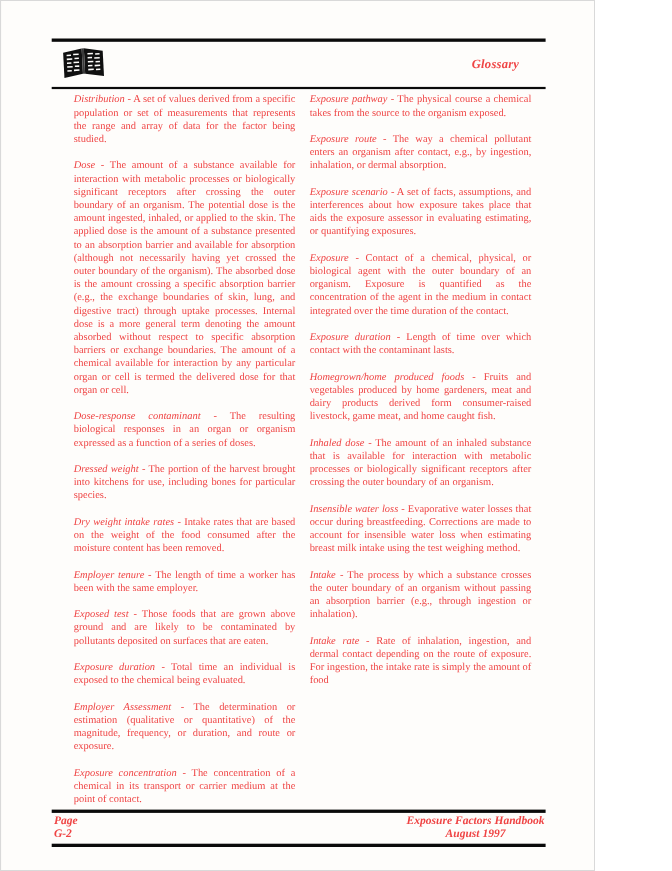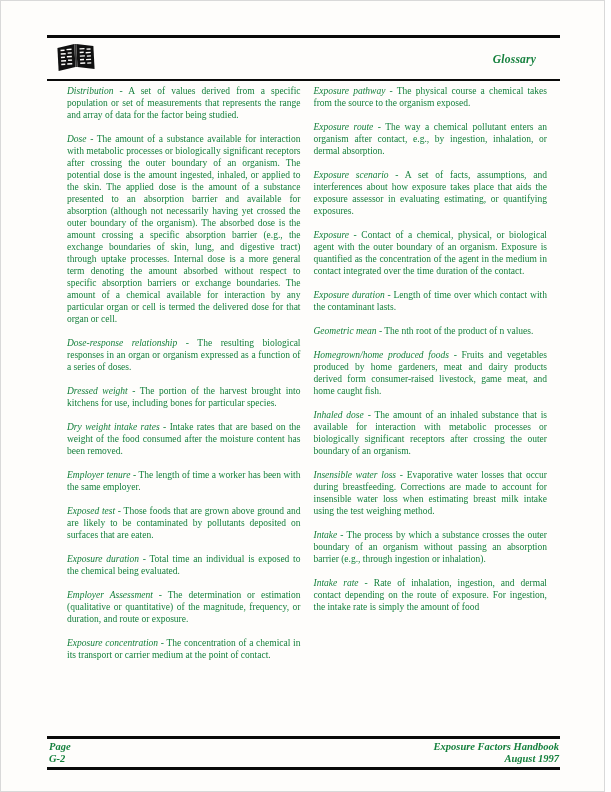--- a/index.html
+++ b/index.html
@@ -1,22 +1,22 @@
 <!DOCTYPE html>
 <html><head>
 <meta charset="utf-8">
 <style>
   html,body { margin:0; padding:0; background:#ffffff; }
   .page {
     position:relative;
-    width:605px; height:792px;
+    width:541px; height:792px;
     background:#fefdfb;
     box-shadow: inset 0 0 0 1px #d9d9d9;
     font-family:"Liberation Serif", serif;
-    color:#15803d;
+    color:#ef4444;
     overflow:hidden;
   }
   
   .header { position:absolute; top:35px; left:47px; right:45px; }
   .rule-top { border-top:3px solid #0a0a0a; }
   .header-row {
     height:41px;
     display:flex; align-items:center; justify-content:space-between;
   }
   .book-icon { margin-left:9px; transform:rotate(-3deg); }
@@ -42,21 +42,21 @@
     position:absolute; top:696px; left:47px; right:45px;
     border-top:3px solid #0a0a0a;
     border-bottom:3px solid #0a0a0a;
     padding:2px 0 3px 0;
     display:flex; justify-content:space-between; align-items:flex-start;margin-top:40px;
   }
   .footer .left, .footer .right {
     font-weight:bold; font-style:italic; font-size:10.5px; line-height:11.5px;
   }
   .footer .left { margin-left:2px; }
-  .footer .right { text-align:right; margin-right:1px; }
+  .footer .right { text-align:center; margin-right:1px; }
 </style>
 </head>
 <body>
 
 <div class="page">
 
   <div class="header">
     <div class="rule-top"></div>
     <div class="header-row">
       <span class="book-icon">
@@ -90,36 +90,35 @@
       </span>
       <span class="header-title">Glossary</span>
     </div>
     <div class="rule-mid"></div>
   </div>
 
   <div class="content">
     <div class="col">
         <p class="entry"><span class="term">Distribution</span> - A set of values derived from a specific population or set of measurements that represents the range and array of data for the factor being studied.</p>
         <p class="entry"><span class="term">Dose</span> - The amount of a substance available for interaction with metabolic processes or biologically significant receptors after crossing the outer boundary of an organism.  The potential dose is the amount ingested, inhaled, or applied to the skin.  The applied dose is the amount of a substance presented to an absorption barrier and available for absorption (although not necessarily having yet crossed the outer boundary of the organism).  The absorbed dose is the amount crossing a specific absorption barrier (e.g., the exchange boundaries of skin, lung, and digestive tract) through uptake processes.  Internal dose is a more general term denoting the amount absorbed without respect to specific absorption barriers or exchange boundaries.  The amount of a chemical available for interaction by any particular organ or cell is termed the delivered dose for that organ or cell.</p>
-        <p class="entry"><span class="term">Dose-response relationship</span> - The resulting biological responses in an organ or organism expressed as a function of a series of doses.</p>
+        <p class="entry"><span class="term">Dose-response contaminant</span> - The resulting biological responses in an organ or organism expressed as a function of a series of doses.</p>
         <p class="entry"><span class="term">Dressed weight</span> - The portion of the harvest brought into kitchens for use, including bones for particular species.</p>
         <p class="entry"><span class="term">Dry weight intake rates</span> - Intake rates that are based on the weight of the food consumed after the moisture content has been removed.</p>
         <p class="entry"><span class="term">Employer tenure</span> - The length of time a worker has been with the same employer.</p>
         <p class="entry"><span class="term">Exposed test</span> - Those foods that are grown above ground and are likely to be contaminated by pollutants deposited on surfaces that are eaten.</p>
         <p class="entry"><span class="term">Exposure duration</span> - Total time an individual is exposed to the chemical being evaluated.</p>
         <p class="entry"><span class="term">Employer Assessment</span> - The determination or estimation (qualitative or quantitative) of the magnitude, frequency, or duration, and route or exposure.</p>
         <p class="entry"><span class="term">Exposure concentration</span> - The concentration of a chemical in its transport or carrier medium at the point of contact.</p>
       </div>
     <div class="col">
         <p class="entry"><span class="term">Exposure pathway</span> - The physical course a chemical takes from the source to the organism exposed.</p>
         <p class="entry"><span class="term">Exposure route</span> - The way a chemical pollutant enters an organism after contact, e.g., by ingestion, inhalation, or dermal absorption.</p>
         <p class="entry"><span class="term">Exposure scenario</span> - A set of facts, assumptions, and interferences about how exposure takes place that aids the exposure assessor in evaluating estimating, or quantifying exposures.</p>
         <p class="entry"><span class="term">Exposure</span> - Contact of a chemical, physical, or biological agent with the outer boundary of an organism.  Exposure is quantified as the concentration of the agent in the medium in contact integrated over the time duration of the contact.</p>
         <p class="entry"><span class="term">Exposure duration</span> - Length of time over which contact with the contaminant lasts.</p>
-        <p class="entry"><span class="term">Geometric mean</span> - The nth root of the product of n values.</p>
         <p class="entry"><span class="term">Homegrown/home produced foods</span> - Fruits and vegetables produced by home gardeners, meat and dairy products derived form consumer-raised livestock, game meat, and home caught fish.</p>
         <p class="entry"><span class="term">Inhaled dose</span> - The amount of an inhaled substance that is available for interaction with metabolic processes or biologically significant receptors after crossing the outer boundary of an organism.</p>
         <p class="entry"><span class="term">Insensible water loss</span> - Evaporative water losses that occur during breastfeeding.  Corrections are made to account for insensible water loss when estimating breast milk intake using the test weighing method.</p>
         <p class="entry"><span class="term">Intake</span> - The process by which a substance crosses the outer boundary of an organism without passing an absorption barrier (e.g., through ingestion or inhalation).</p>
         <p class="entry"><span class="term">Intake rate</span> - Rate of inhalation, ingestion, and dermal contact depending on the route of exposure.  For ingestion, the intake rate is simply the amount of food</p>
       </div>
   </div>
 
   <div class="footer">
     <div class="left">

